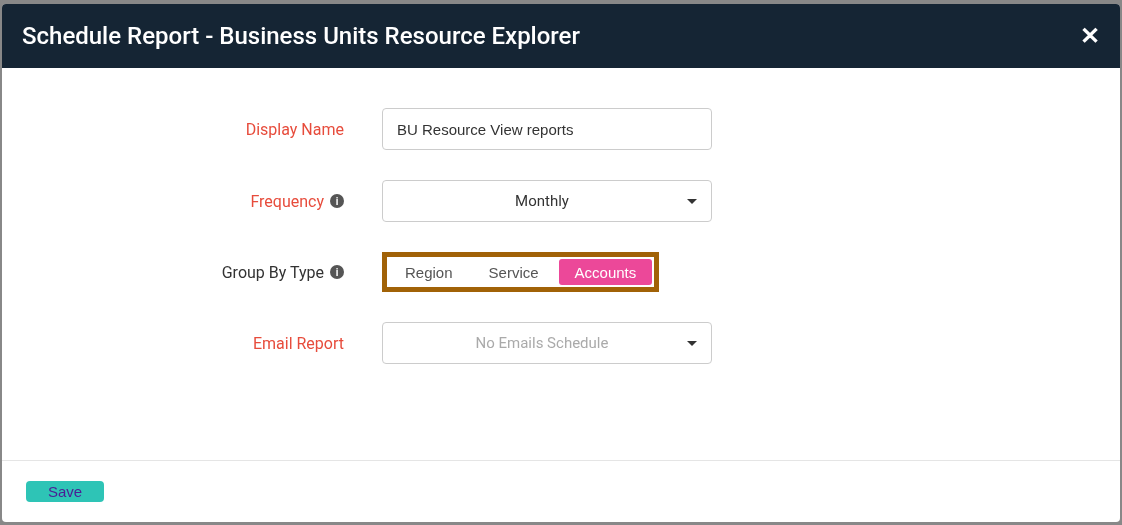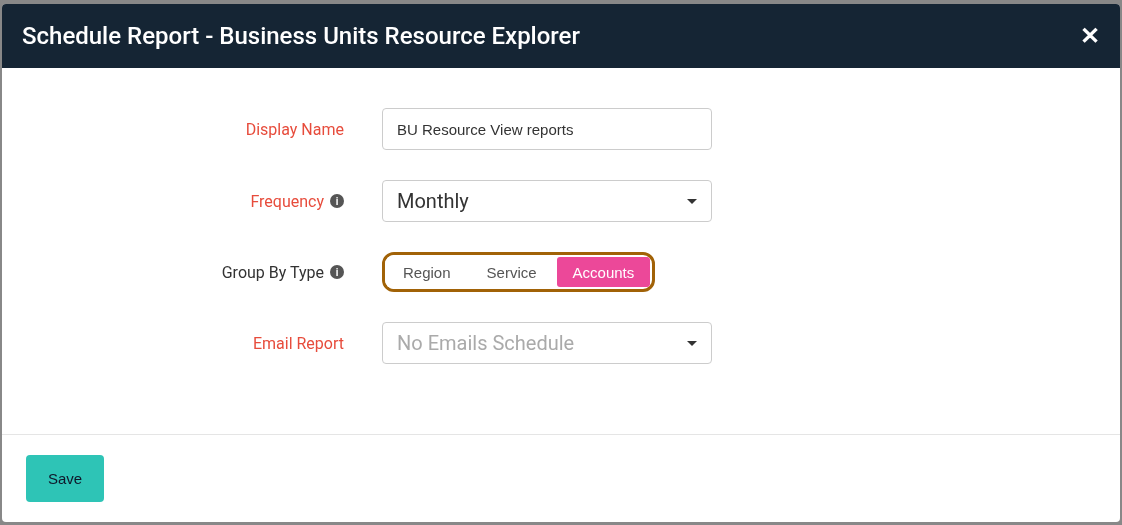--- a/index.html
+++ b/index.html
@@ -105,38 +105,39 @@
       height: 42px;
       border: 1px solid #ccc;
       border-radius: 4px;
       background: #fff;
       display: flex;
       align-items: center;
       padding: 8px 14px;
       cursor: pointer;
     }
     .select-text {
-      font-size: 20px;
+      font-size: 15px;
       color: #333;
       flex: 1;
+      text-align: center;
     }
     .select-text.placeholder {
       color: #aaa;
     }
     .caret {
       width: 0;
       height: 0;
       border-left: 5px solid transparent;
       border-right: 5px solid transparent;
       border-top: 5px solid #333;
     }
     .btn-group {
       display: inline-flex;
-      border: 3px solid #a16207;
-      border-radius: 12px;
+      border: 5px solid #a16207;
+      border-radius: 0;
       overflow: hidden;
       height: 40px;
     }
     .btn-group-item {
       background: #fff;
       border: none;
       padding: 8px 18px;
       font-size: 15px;
       color: #555;
       cursor: pointer;
@@ -149,24 +150,24 @@
       border-radius: 3px;
       margin: 2px;
       padding: 1px 16px;
     }
     .modal-footer {
       border-top: 1px solid #e5e5e5;
       padding: 20px 24px;
     }
     .save-btn {
       background: #2ec4b6;
-      color: #0f172a;
+      color: #4c1d95;
       border: none;
       border-radius: 4px;
-      padding: 15px 22px;
+      padding: 2px 22px;
       font-size: 15px;
       cursor: pointer;
     }
   </style>
 </head>
 <body>
 
 <div class="modal">
   <div class="modal-header">
     <div class="modal-title">Schedule Report - Business Units Resource Explorer</div>

